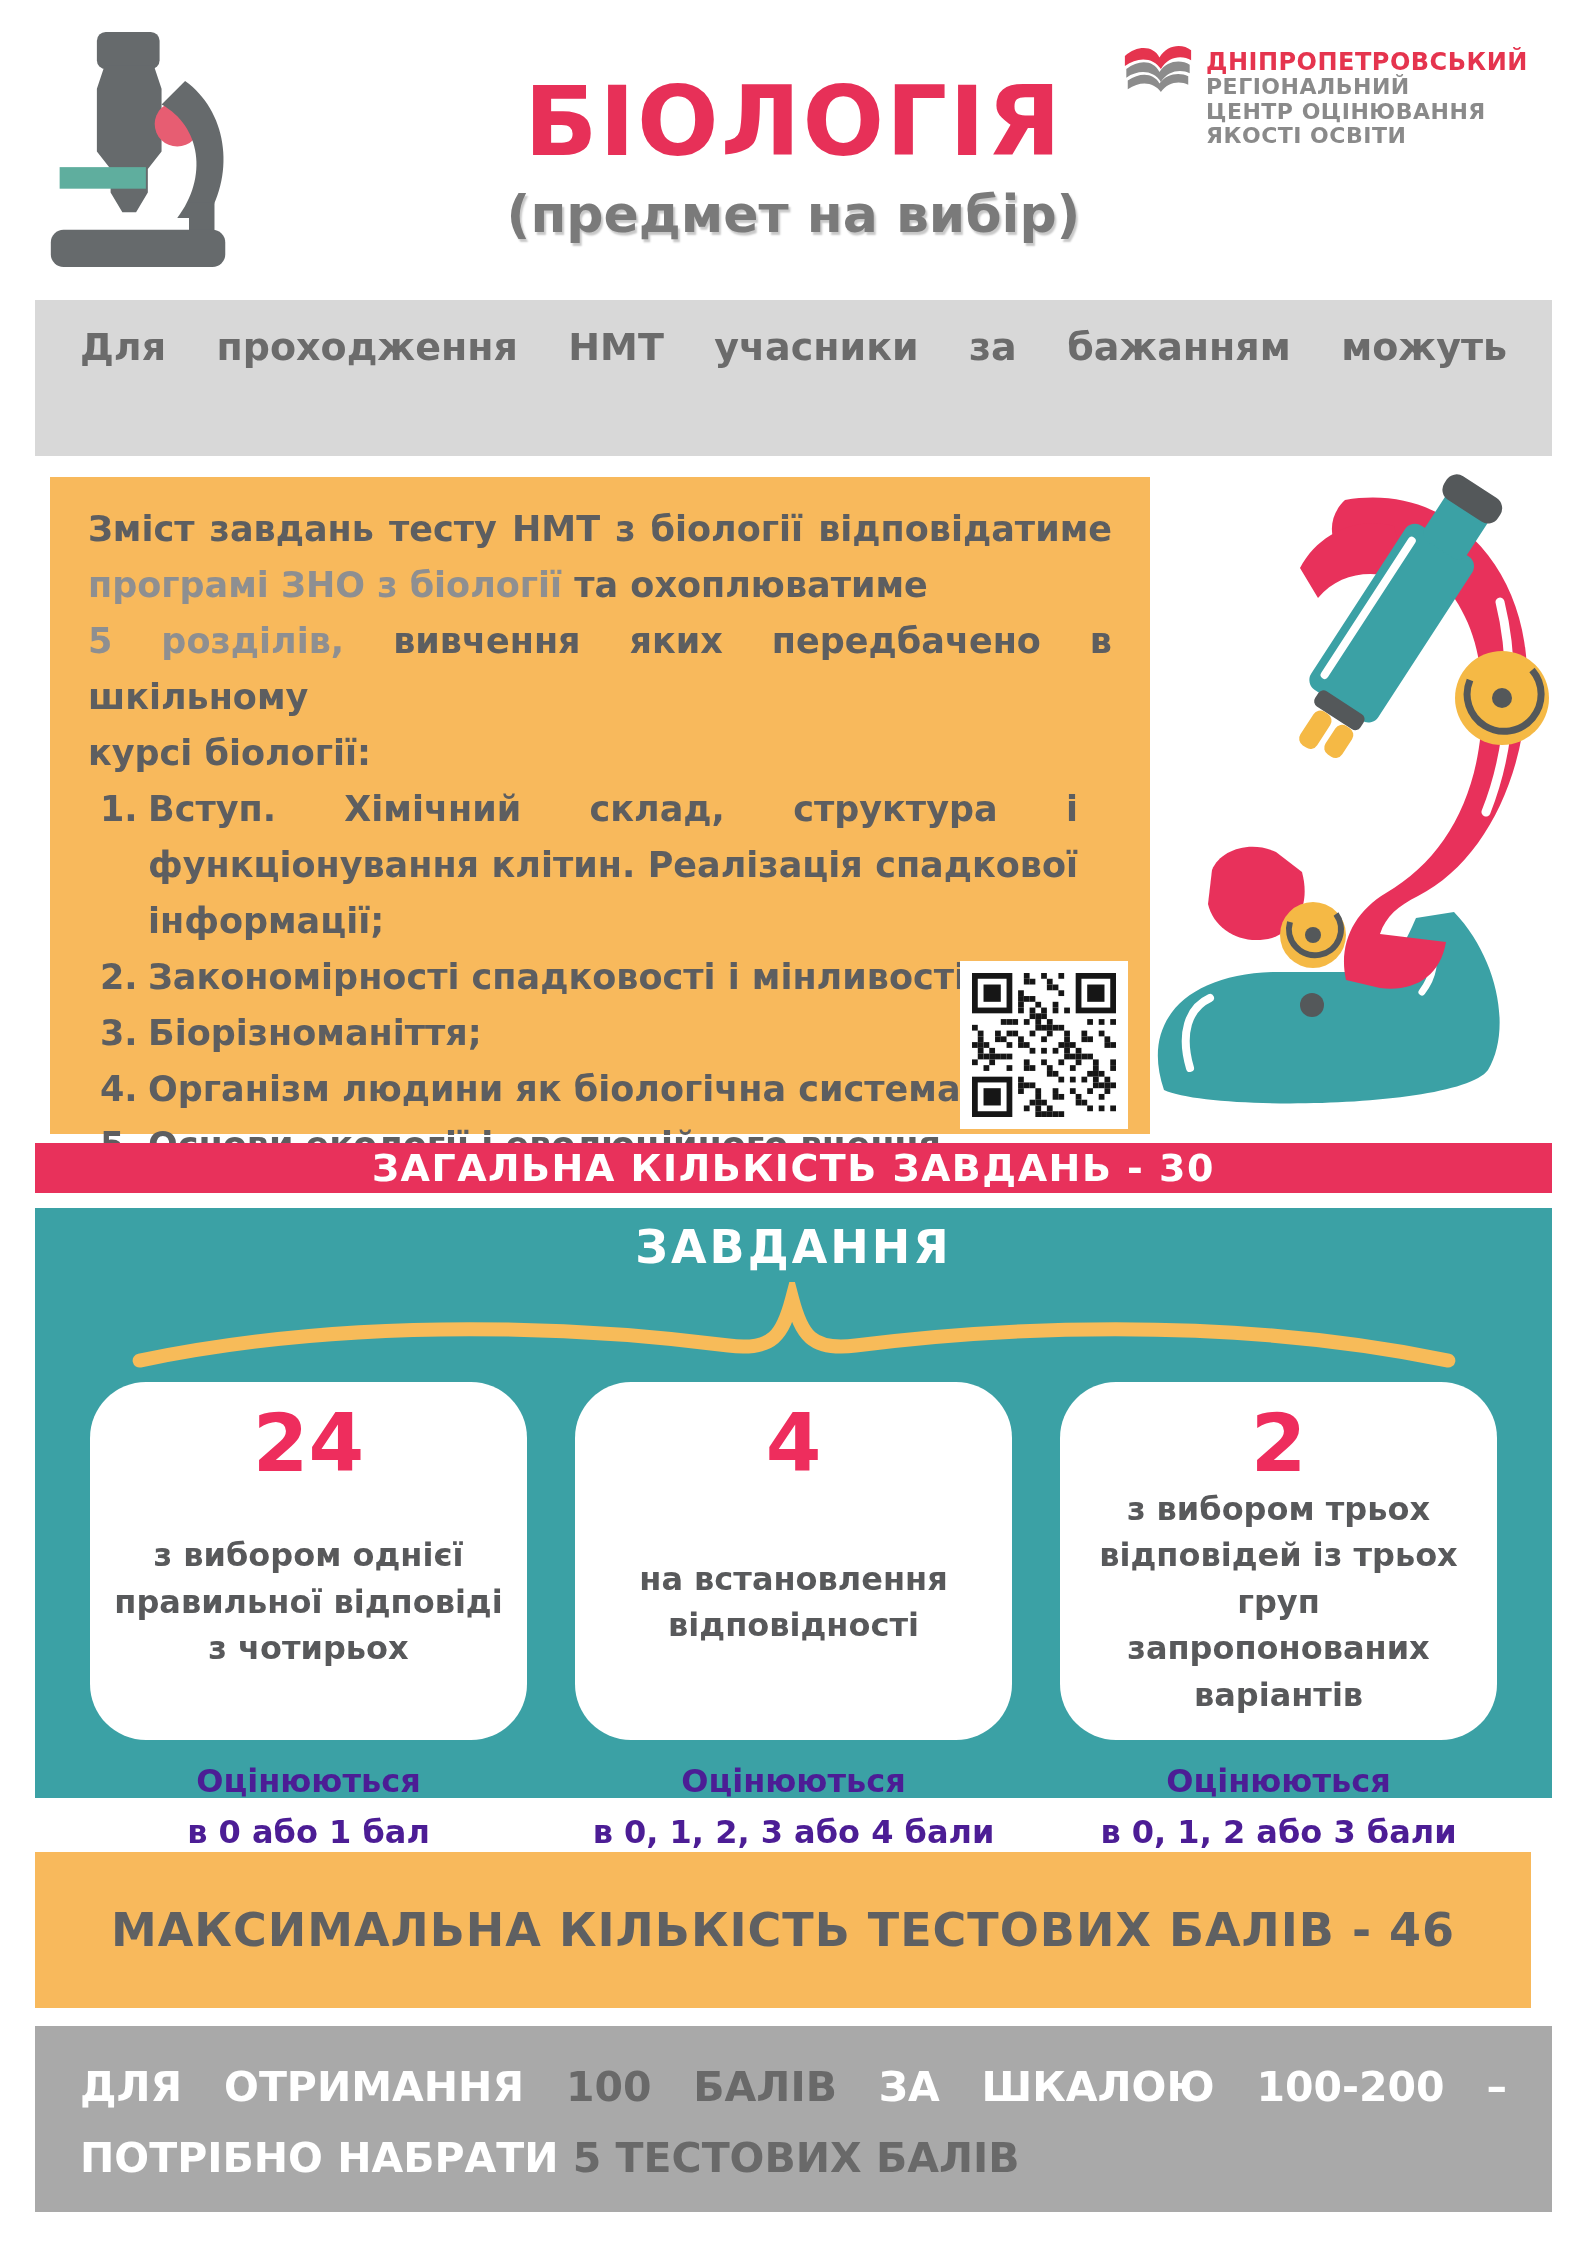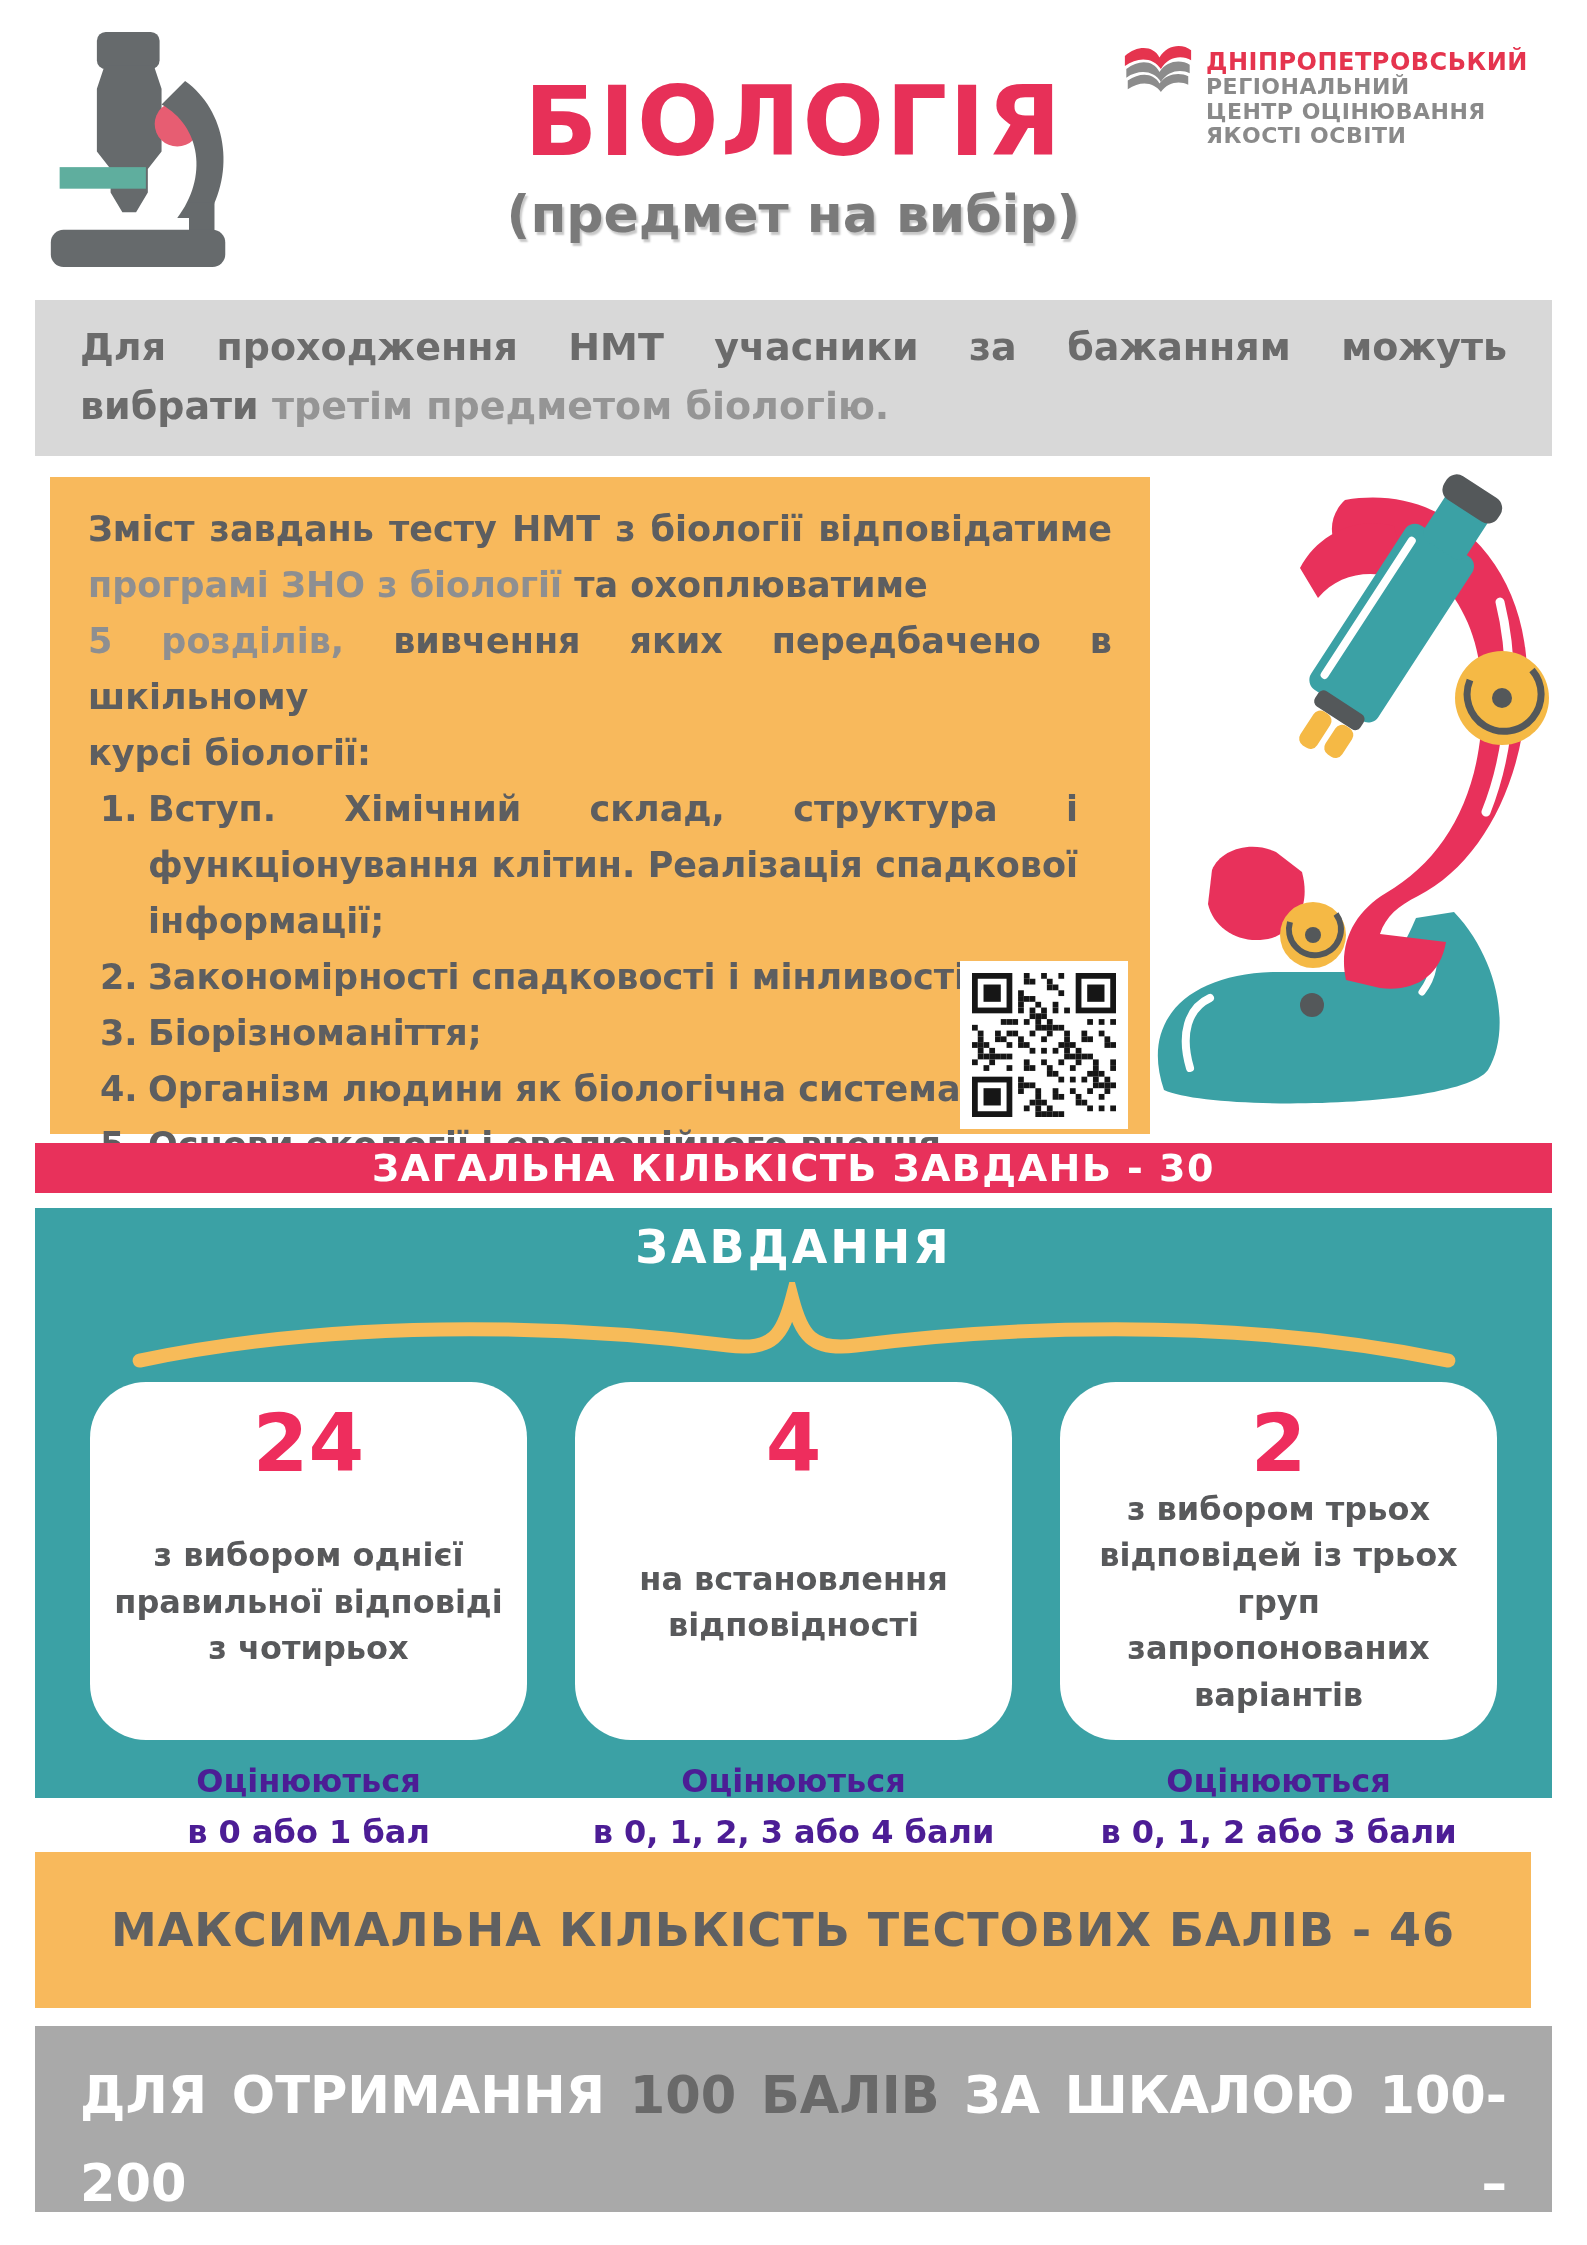--- a/index.html
+++ b/index.html
@@ -54,21 +54,21 @@
   .card{flex:1;background:#ffffff;border-radius:56px;padding:20px 22px 22px;display:flex;
         flex-direction:column;text-align:center;}
   .count{font-size:80px;line-height:1.05;color:#ee2d5d;}
   .descwrap{flex:1;display:flex;align-items:center;justify-content:center;}
   .desc{font-size:32px;line-height:1.45;color:#58595b;}
   .scores{display:flex;gap:48px;padding:0 55px;margin-top:16px;}
   .score{flex:1;text-align:center;color:#4c1d95;font-size:32px;line-height:1.58;}
 
   
   .gray-banner{position:absolute;left:35px;top:2026px;width:1517px;height:186px;background:#a9a9a9;
-               box-sizing:border-box;padding:26px 45px;font-size:51px;line-height:1.72;color:#ffffff;}
+               box-sizing:border-box;padding:26px 45px;font-size:41px;line-height:1.72;color:#ffffff;}
   .gb-dark{color:#696969;}
 </style>
 </head>
 <body>
 
 <div id="page">
 
   <svg class="micro-icon" viewBox="0 0 200 255">
     <rect x="56" y="8" width="64" height="38" rx="9" fill="#666a6c"></rect>
     <path fill="#666a6c" d="M64 42 L114 42 L122 66 L122 130 L108 148 L108 172 L96 192 L82 192 L70 172 L70 148 L56 130 L56 66 Z"></path>
@@ -91,24 +91,20 @@
       <div class="logo-lg">ЦЕНТР ОЦІНЮВАННЯ</div>
       <div class="logo-lg">ЯКОСТІ ОСВІТИ</div>
     </div>
   </div>
 
   <div class="title">БІОЛОГІЯ</div>
   <div class="subtitle">(предмет на вибір)</div>
 
   <div class="intro-box">
     <div class="jl">Для проходження НМТ учасники за бажанням можуть</div>
-    <div>
-      <span>вибрати</span>
-      <span class="light1">третім предметом біологію.</span>
-    </div>
   </div>
 
   <div class="orange-box">
     <div class="jl">Зміст завдань тесту НМТ з біології відповідатиме</div>
     <div>
       <span class="olight">програмі ЗНО з біології</span>
       <span>та охоплюватиме</span>
     </div>
     <div class="jl">
       <span class="olight">5 розділів,</span>

